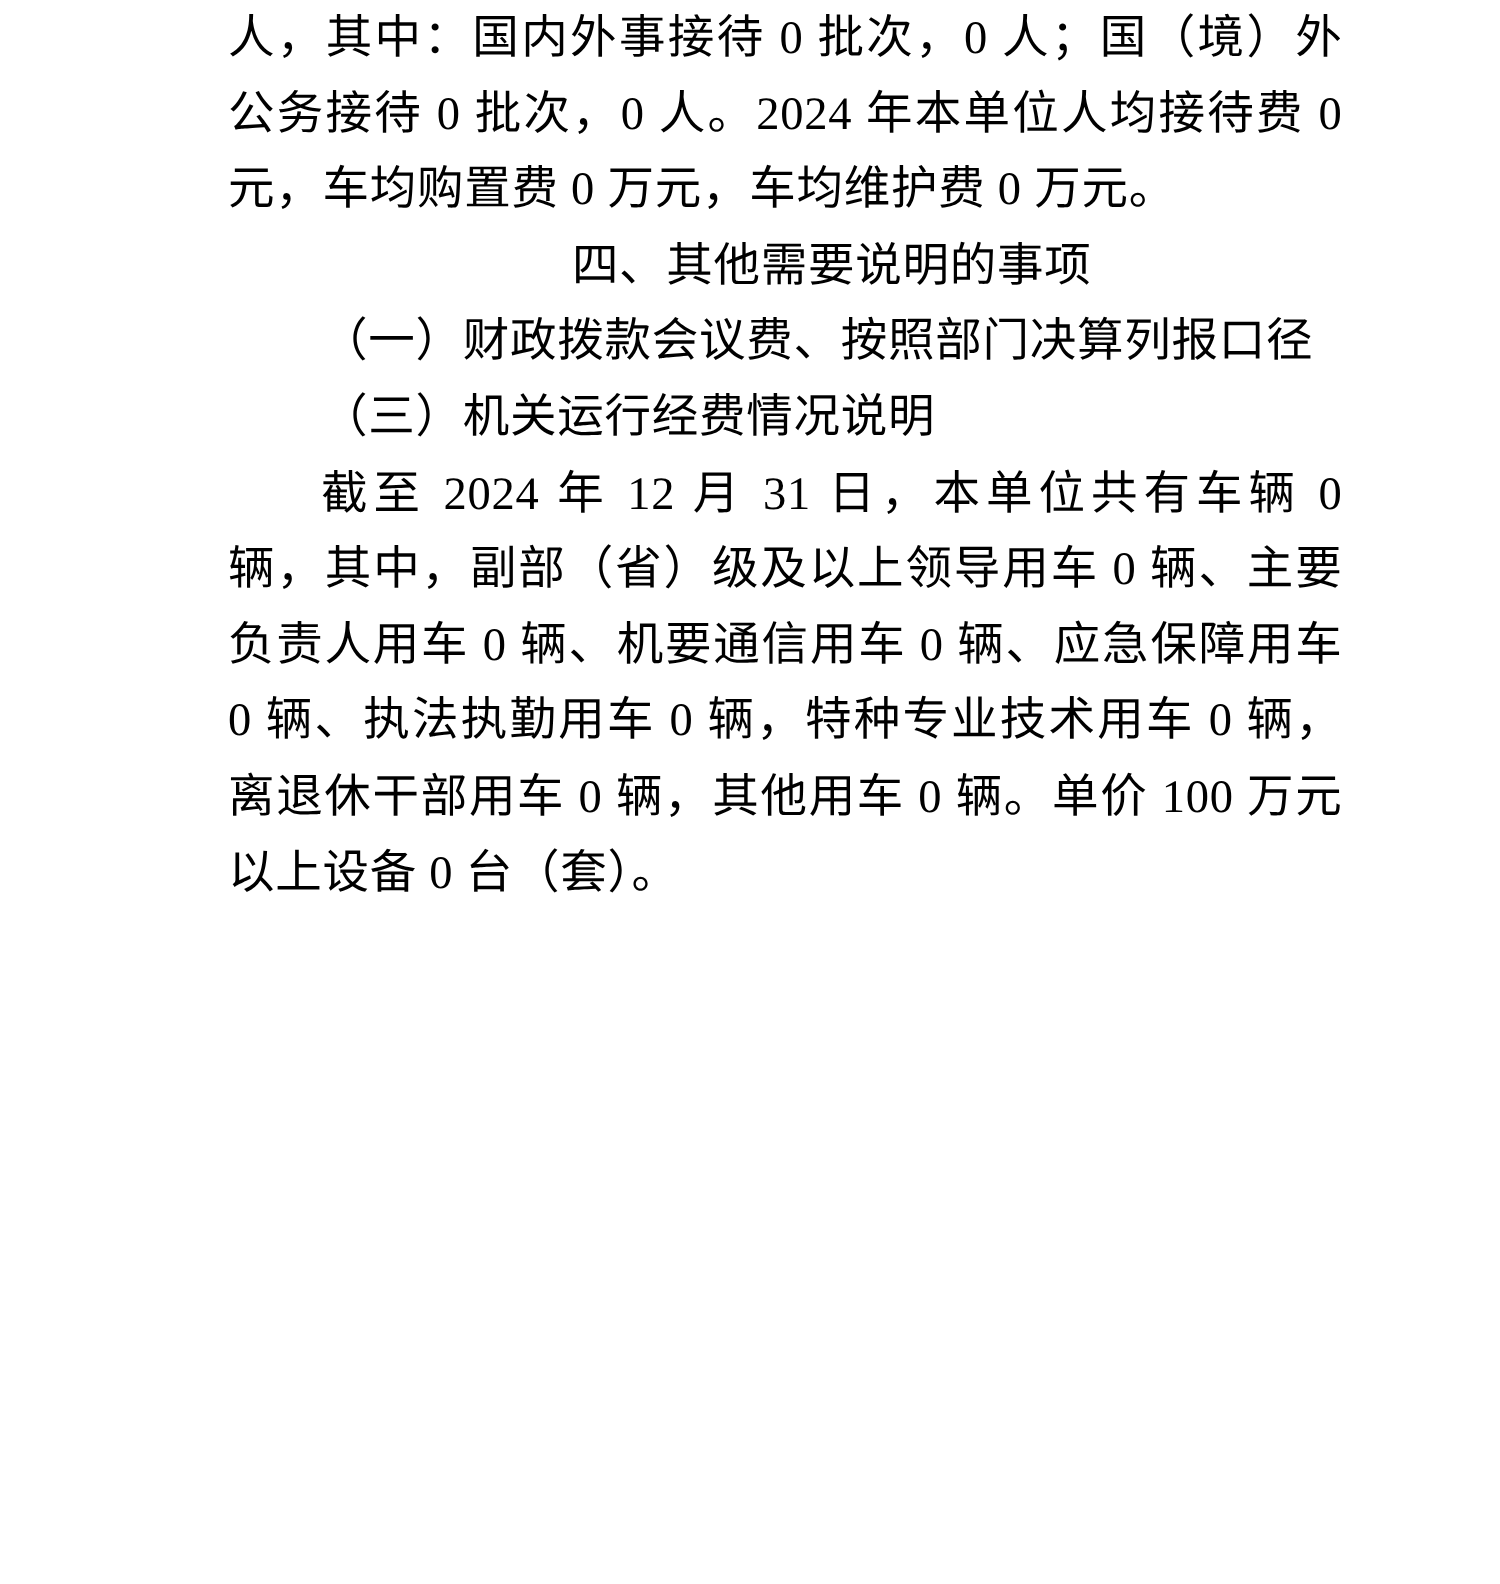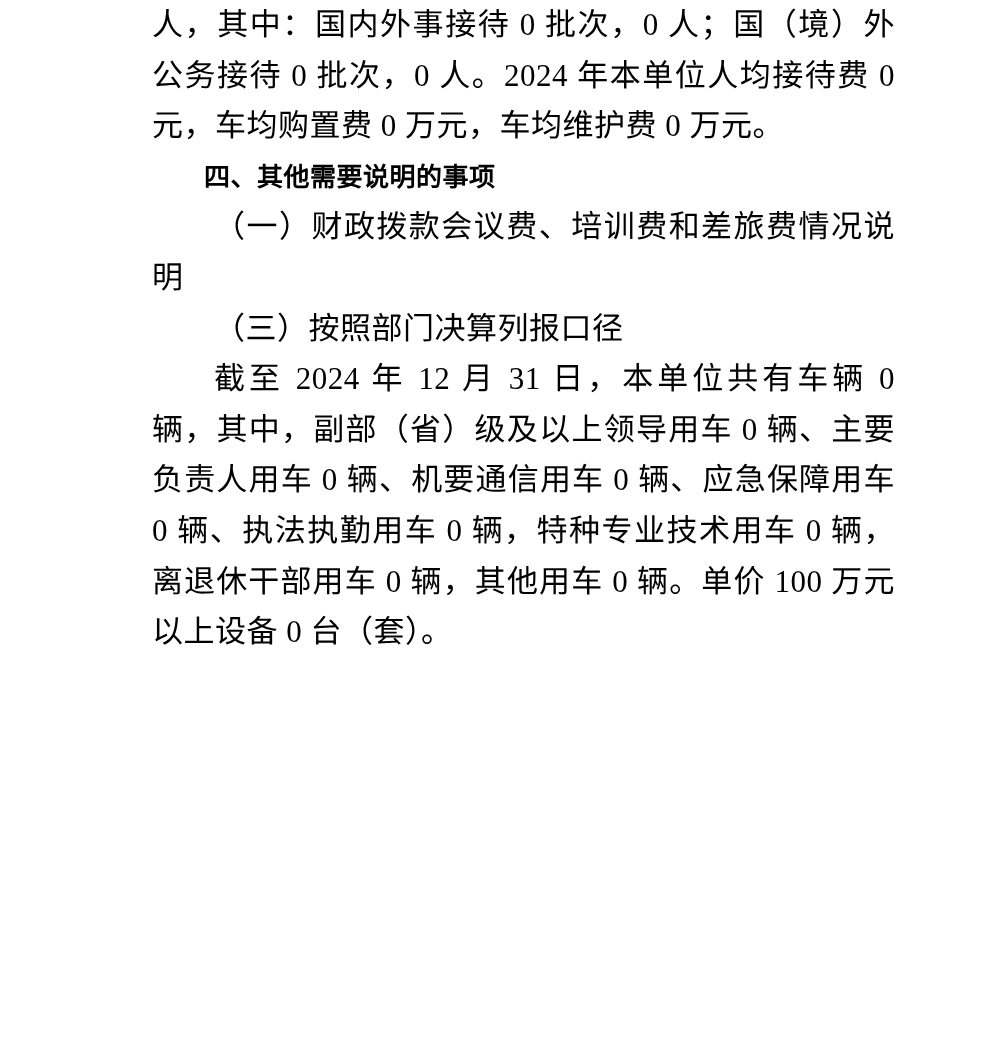--- a/index.html
+++ b/index.html
@@ -36,40 +36,40 @@
     text-indent: 2em;
   }
   .text-block p.continuation {
     text-indent: 0;
   }
   .text-block .section-heading {
     margin: 0;
     padding: 0;
     text-indent: 2em;
     font-family: "Liberation Sans", "DejaVu Sans", sans-serif;
-    font-weight: 700;
-    font-size: 26px;
+    font-weight: 400;
+    font-size: 31px;
     line-height: 50.6px;
-    text-align: left;
+    text-align: center;
     letter-spacing: 0.5px;
   }
 </style>
 </head>
 <body>
 
 <div class="page">
   <div class="text-block">
 
     <p class="continuation">人，其中：国内外事接待 0 批次，0 人；国（境）外公务接待 0 批次，0 人。2024 年本单位人均接待费 0 元，车均购置费 0 万元，车均维护费 0 万元。</p>
 
     <div class="section-heading">四、其他需要说明的事项</div>
 
-    <p>（一）财政拨款会议费、培训费和差旅费情况说明</p>
+    <p>（一）财政拨款会议费、按照部门决算列报口径</p>
 
 
 
 
-    <p>（三）按照部门决算列报口径</p>
+    <p>（三）机关运行经费情况说明</p>
 
     <p>截至 2024 年 12 月 31 日，本单位共有车辆 0 辆，其中，副部（省）级及以上领导用车 0 辆、主要负责人用车 0 辆、机要通信用车 0 辆、应急保障用车 0 辆、执法执勤用车 0 辆，特种专业技术用车 0 辆，离退休干部用车 0 辆，其他用车 0 辆。单价 100 万元以上设备 0 台（套）。</p>
 
   </div>
 </div>
 
 </body></html>

